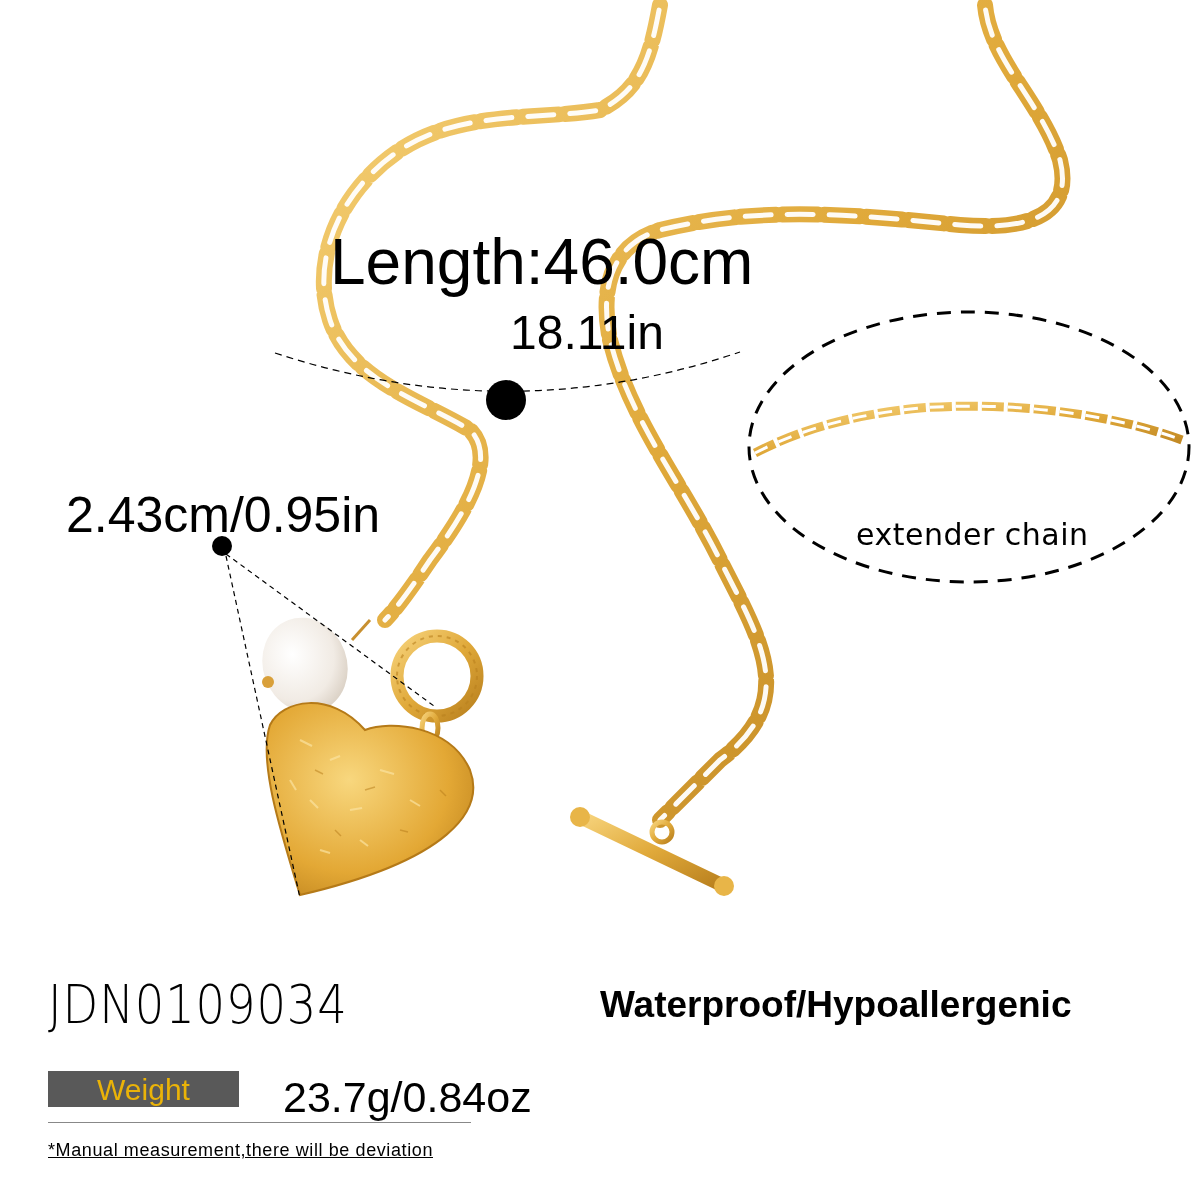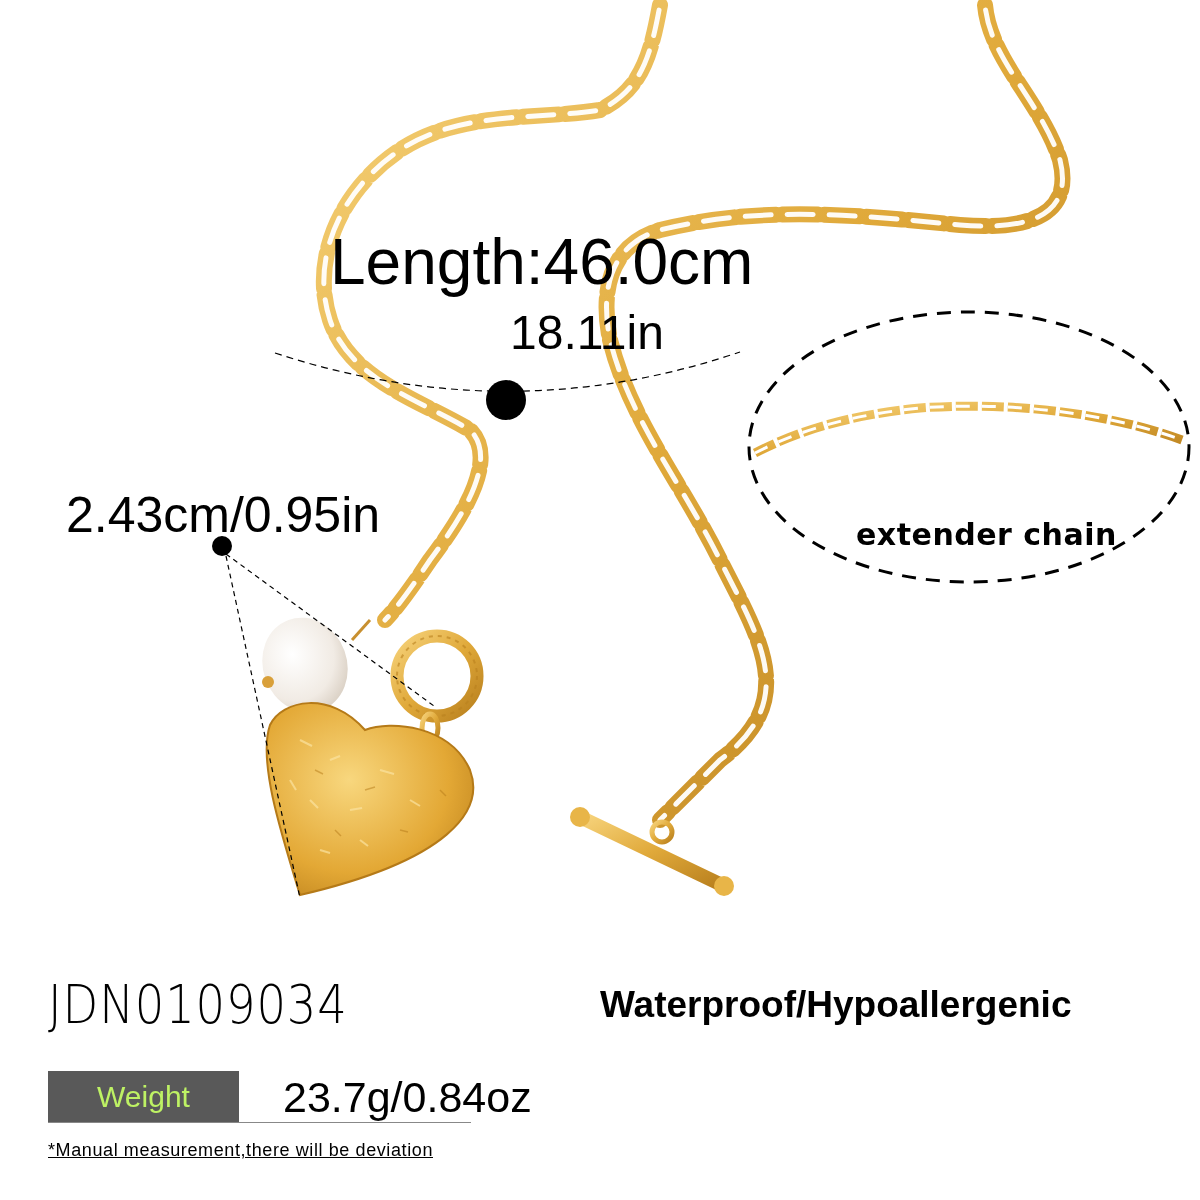--- a/index.html
+++ b/index.html
@@ -2,24 +2,24 @@
 <html><head>
   <meta charset="utf-8">
   <style>
     html, body { margin: 0; padding: 0; background: #ffffff; }
     body { width: 1200px; height: 1200px; position: relative; overflow: hidden; font-family: "Liberation Sans", sans-serif; color: #000; }
     .layer { position: absolute; left: 0; top: 0; width: 1200px; height: 1200px; }
     .txt { position: absolute; white-space: nowrap; line-height: 1; }
     .len-cm { left: 330px; top: 230px; font-size: 64px; }
     .len-in { left: 510px; top: 285px; font-size: 48px; margin-top: 24px; }
     .pend { left: 66px; top: 490px; font-size: 50px; }
-    .ext { left: 856px; top: 520px; font-size: 30px; font-family: "DejaVu Sans", sans-serif; letter-spacing: 0.5px; font-weight: bold; }
+    .ext { left: 856px; top: 520px; font-size: 30px; font-family: "DejaVu Sans", sans-serif; letter-spacing: 0.5px; }
     .sku { left: 48px; top: 978px; font-size: 54px; font-family: "DejaVu Sans", sans-serif; font-weight: 300; letter-spacing: 1px; transform: scaleX(0.86); transform-origin: left top; }
     .feat { left: 600px; top: 986px; font-size: 37px; font-weight: bold; }
-    .weight-label { position: absolute; left: 48px; top: 1071px; width: 191px; height: 52px; background: #595959; color: #bef264; font-size: 30px; display: flex; align-items: center; justify-content: center; }
+    .weight-label { position: absolute; left: 48px; top: 1071px; width: 191px; height: 36px; background: #595959; color: #eab308; font-size: 30px; display: flex; align-items: flex-end; justify-content: center; }
     .weight-line { position: absolute; left: 48px; top: 1122px; width: 423px; height: 1px; background: #888; }
     .weight-val { left: 283px; top: 1076px; font-size: 43px; }
     .note { left: 48px; top: 1141px; font-size: 18px; letter-spacing: 0.6px; text-decoration: underline; }
   </style>
 </head>
 <body>
 
 <svg class="layer" viewBox="0 0 1200 1200" xmlns="http://www.w3.org/2000/svg">
   <defs>
     <linearGradient id="goldG" x1="0" y1="0" x2="1" y2="1">

